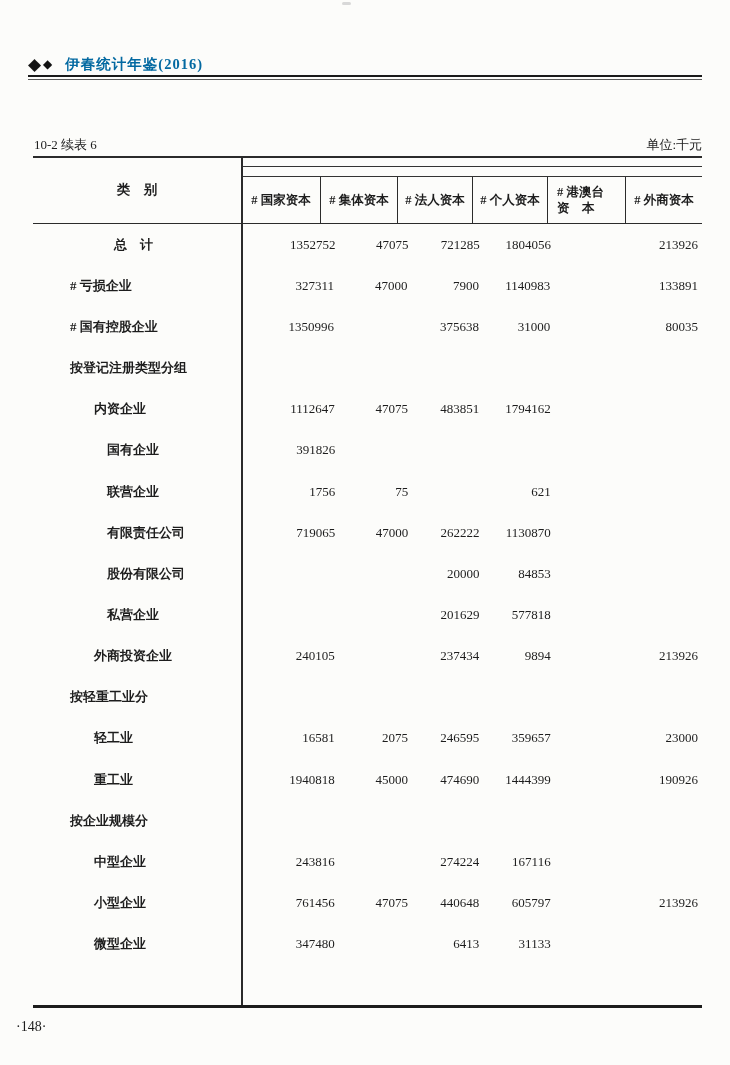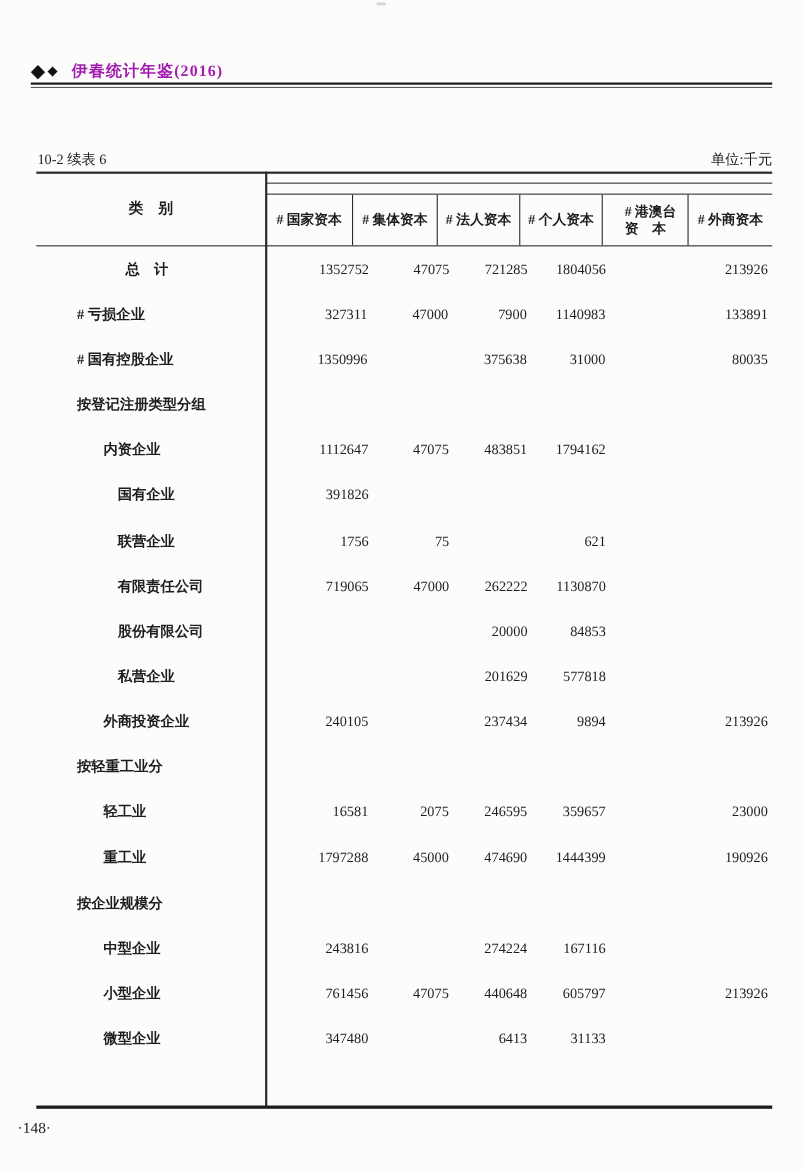--- a/index.html
+++ b/index.html
@@ -12,21 +12,21 @@
   }
   .sheet{position:relative;width:730px;height:1065px;background:#fcfcfa;overflow:hidden;}
 
   
   .artifact{position:absolute;left:342px;top:2px;width:9px;height:3px;background:#c9c9c9;border-radius:2px;opacity:.7;}
 
   
   .titleblock{position:absolute;left:28px;top:52px;height:24px;display:flex;align-items:center;white-space:nowrap;}
   .diamond-lg{font-size:17px;line-height:1;color:#121212;}
   .diamond-sm{font-size:12px;line-height:1;color:#121212;margin-left:2px;}
-  .booktitle{margin-left:13px;font-size:14.5px;font-weight:600;letter-spacing:1px;color:#a21caf;}
+  .booktitle{margin-left:13px;font-size:14.5px;font-weight:600;letter-spacing:1px;color:#0369a1;}
   .title-rule{position:absolute;left:28px;top:75px;width:674px;height:2px;
     border-top:2.5px solid #1a1a1a;border-bottom:1px solid #5a5a5a;}
 
   
   .table-number{position:absolute;left:34px;top:136px;font-size:13px;color:#1d1d1d;}
   .unit-label{position:absolute;right:28px;top:136px;font-size:13px;color:#1d1d1d;}
 
   
   .rule{position:absolute;background:#2b2b2b;}
   .rule-top{left:33px;top:156px;width:669px;height:1.8px;}
@@ -38,21 +38,21 @@
 
   
   .cat-header{position:absolute;left:33px;top:156px;width:208px;height:67px;
     display:flex;align-items:center;justify-content:center;
     font-size:13.5px;font-weight:600;}
   .hdr-row{position:absolute;left:242px;top:177px;width:460px;height:46px;display:flex;}
   .hdr-cell{box-sizing:border-box;display:flex;align-items:center;justify-content:center;
     font-size:12.5px;font-weight:600;line-height:1.3;white-space:nowrap;}
   .hdr-cell + .hdr-cell{border-left:1px solid #2b2b2b;}
   .hc1{width:78px;} .hc2{width:77px;} .hc3{width:75px;} .hc4{width:75px;}
-  .hc5{width:78px;flex-direction:column;align-items:flex-start;justify-content:center;padding-left:20px;}
+  .hc5{width:78px;flex-direction:column;align-items:flex-start;justify-content:center;padding-left:9px;}
   .hc6{width:77px;}
 
   
   .tbody{position:absolute;left:33px;top:224px;width:669px;}
   .trow{display:flex;height:41.16px;align-items:center;}
   .tlabel{box-sizing:border-box;width:209px;font-size:13px;font-weight:600;white-space:nowrap;margin-left:32px;}
   .tlabel.total{padding-left:49px;}
   .tlabel.group{padding-left:5px;}
   .tlabel.l1{padding-left:29px;}
   .tlabel.l2{padding-left:42px;}
@@ -215,21 +215,21 @@
         <div class="tlabel l1">轻工业</div>
         <div class="tval c1">16581</div>
         <div class="tval c2">2075</div>
         <div class="tval c3">246595</div>
         <div class="tval c4">359657</div>
         <div class="tval c5"></div>
         <div class="tval c6">23000</div>
       </div>
       <div class="trow">
         <div class="tlabel l1">重工业</div>
-        <div class="tval c1">1797288</div>
+        <div class="tval c1">1940818</div>
         <div class="tval c2">45000</div>
         <div class="tval c3">474690</div>
         <div class="tval c4">1444399</div>
         <div class="tval c5"></div>
         <div class="tval c6">190926</div>
       </div>
       <div class="trow">
         <div class="tlabel group">按企业规模分</div>
         <div class="tval c1"></div>
         <div class="tval c2"></div>

